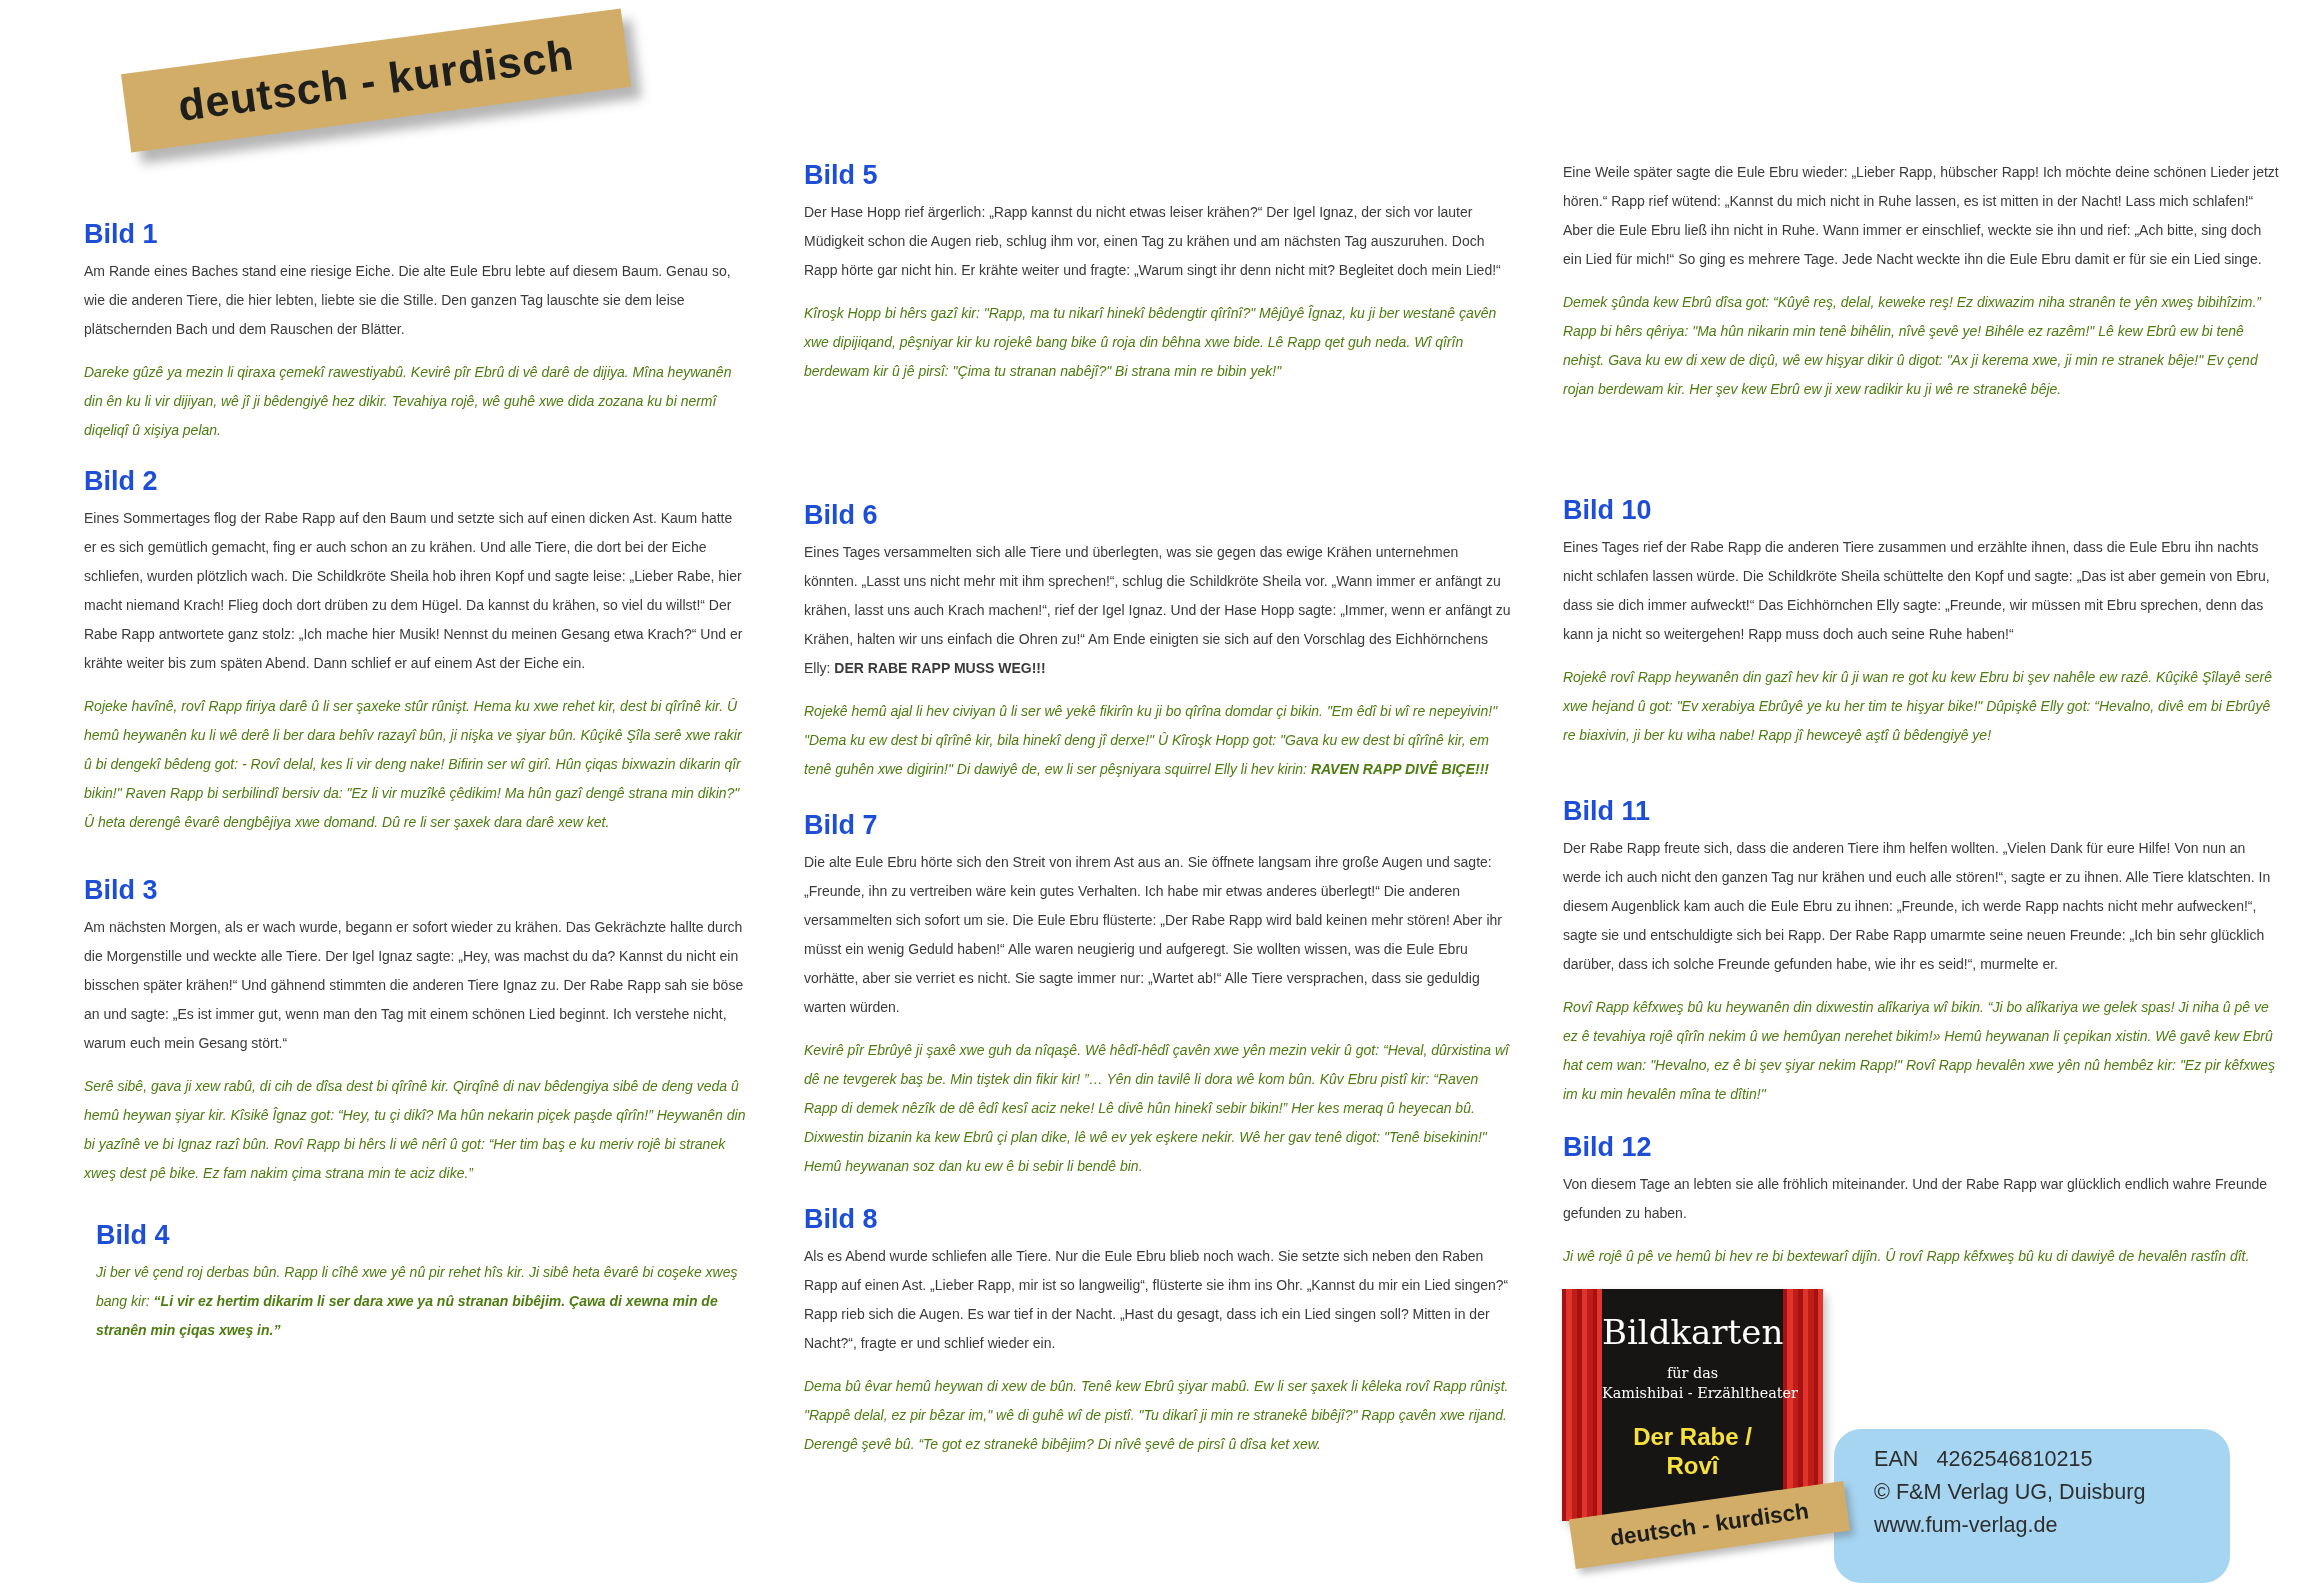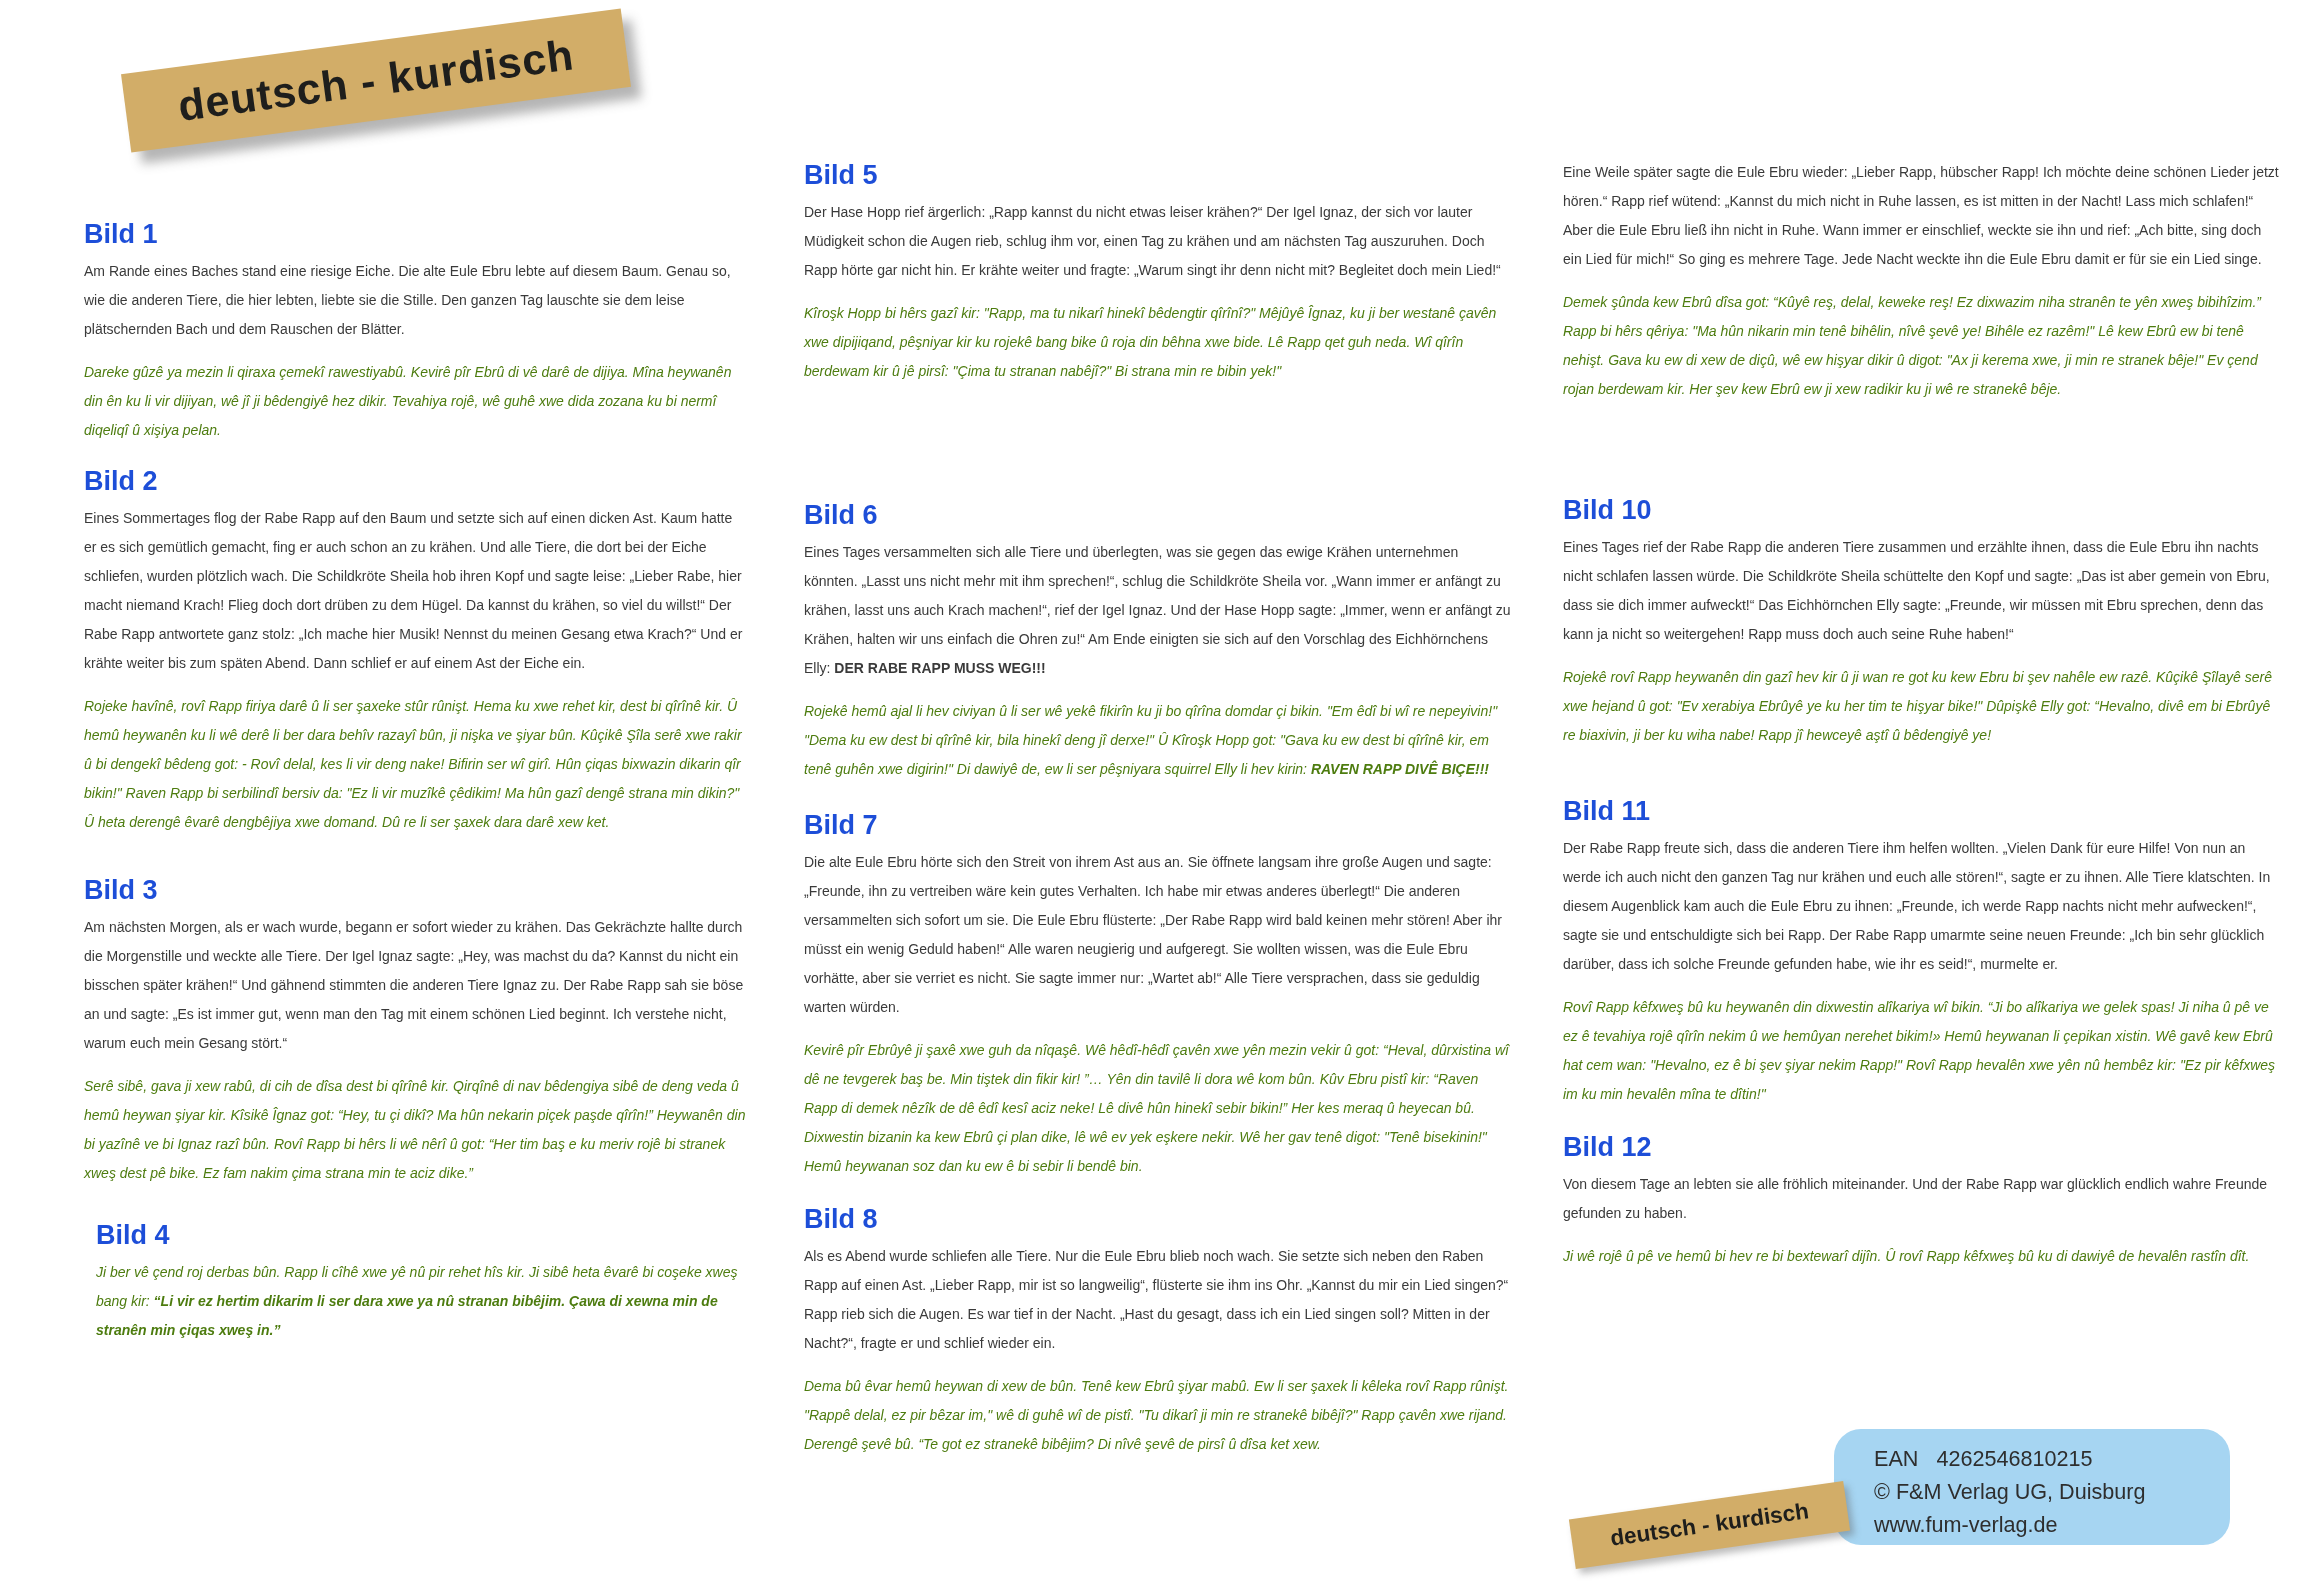--- a/index.html
+++ b/index.html
@@ -32,21 +32,21 @@
   .logo-sub1{margin-top:12.6px;font-family:"DejaVu Serif", serif;font-size:14.4px;color:#ffffff;}
   .logo-sub2{margin-top:3.6px;font-family:"DejaVu Serif", serif;font-size:14.4px;color:#ffffff;white-space:nowrap;}
   .logo-product{margin-top:21.6px;font-size:24px;line-height:29px;font-weight:bold;color:#f8e13e;}
   .ribbon{position:absolute;left:1571px;top:1500px;width:277px;height:50px;background:#d2ad68;
           transform:rotate(-8deg);transform-origin:center;z-index:3;
           box-shadow:3.6px 5.4px 7.2px rgba(90,90,90,0.4);
           display:flex;align-items:center;justify-content:center;}
   .ribbon span{font-size:22.5px;font-weight:bold;color:#1e1e1c;}
 
   
-  .info-box{position:absolute;left:1834px;top:1429px;width:396px;height:116px;
+  .info-box{position:absolute;left:1834px;top:1429px;width:396px;height:154px;
             background:#a6d5f2;border-radius:27px;padding:12.6px 0 0 40px;box-sizing:border-box;}
   .info-line{font-size:21.6px;line-height:33px;color:#2e2e2e;}
   .info-line .ean-num{margin-left:18px;}
 </style>
 </head>
 <body>
 
 <div class="page">
 
   <div class="banner">
@@ -116,20 +116,33 @@
     <p class="de"><span>Der Rabe Rapp freute sich, dass die anderen Tiere ihm helfen wollten. „Vielen Dank für eure Hilfe! Von nun an werde ich auch nicht den ganzen Tag nur krähen und euch alle stören!“, sagte er zu ihnen. Alle Tiere klatschten. In diesem Augenblick kam auch die Eule Ebru zu ihnen: „Freunde, ich werde Rapp nachts nicht mehr aufwecken!“, sagte sie und entschuldigte sich bei Rapp. Der Rabe Rapp umarmte seine neuen Freunde: „Ich bin sehr glücklich darüber, dass ich solche Freunde gefunden habe, wie ihr es seid!“, murmelte er.</span><b></b></p>
     <p class="ku"><span>Rovî Rapp kêfxweş bû ku heywanên din dixwestin alîkariya wî bikin. “Ji bo alîkariya we gelek spas! Ji niha û pê ve ez ê tevahiya rojê qîrîn nekim û we hemûyan nerehet bikim!» Hemû heywanan li çepikan xistin. Wê gavê kew Ebrû hat cem wan: "Hevalno, ez ê bi şev şiyar nekim Rapp!" Rovî Rapp hevalên xwe yên nû hembêz kir: "Ez pir kêfxweş im ku min hevalên mîna te dîtin!"</span><b></b></p>
   </div>
 
   <div class="section" style="left:1563px;top:1132px;width:716px;">
     <h2>Bild 12</h2>
     <p class="de"><span>Von diesem Tage an lebten sie alle fröhlich miteinander. Und der Rabe Rapp war glücklich endlich wahre Freunde gefunden zu haben.</span><b></b></p>
     <p class="ku"><span>Ji wê rojê û pê ve hemû bi hev re bi bextewarî dijîn. Û rovî Rapp kêfxweş bû ku di dawiyê de hevalên rastîn dît.</span><b></b></p>
   </div>
 
+  <div class="logo">
+    <div class="curtain left"></div>
+    <div class="curtain right"></div>
+    <div class="logo-inner">
+      <div class="logo-title">Bildkarten</div>
+      <div class="logo-sub1">für  das</div>
+      <div class="logo-sub2">Kamishibai - Erzähltheater</div>
+      <div class="logo-product">
+        <div>Der Rabe /</div>
+        <div>Rovî</div>
+      </div>
+    </div>
+  </div>
   <div class="ribbon">
     <span>deutsch - kurdisch</span>
   </div>
 
   <div class="info-box">
     <div class="info-line">
       <span>EAN</span><span class="ean-num">4262546810215</span>
     </div>
     <div class="info-line">© F&amp;M Verlag UG, Duisburg</div>
     <div class="info-line">www.fum-verlag.de</div>

